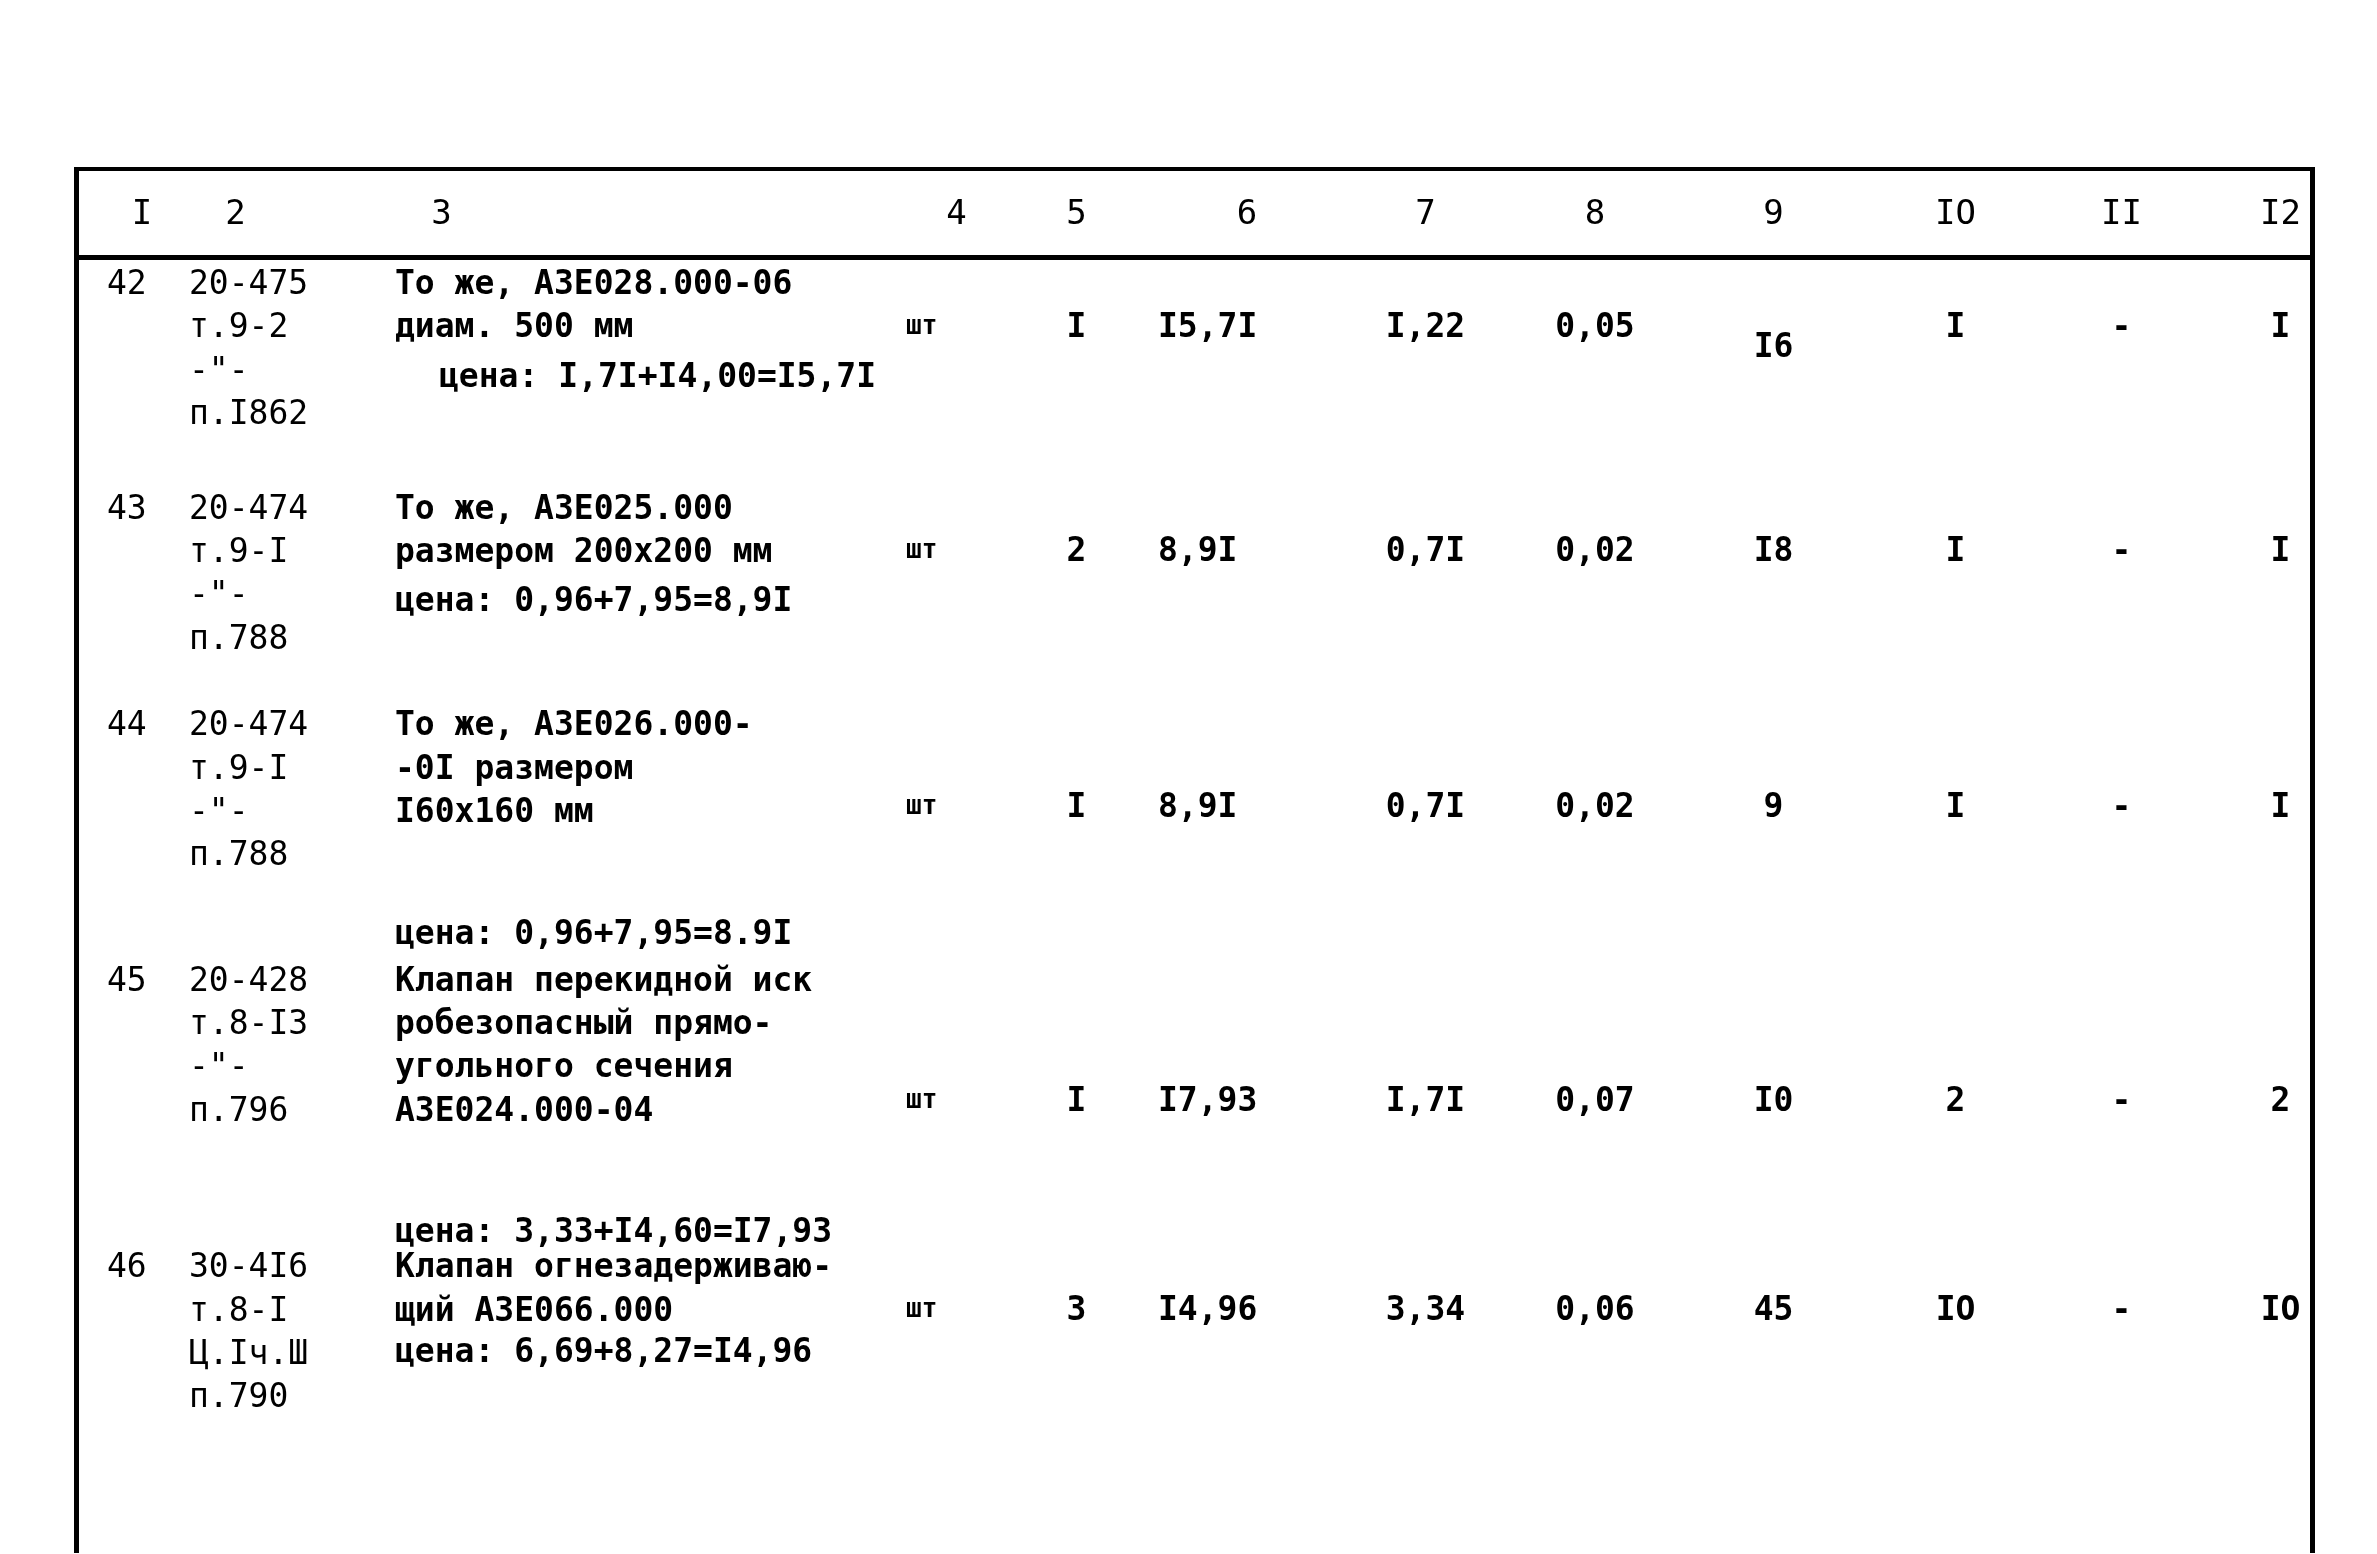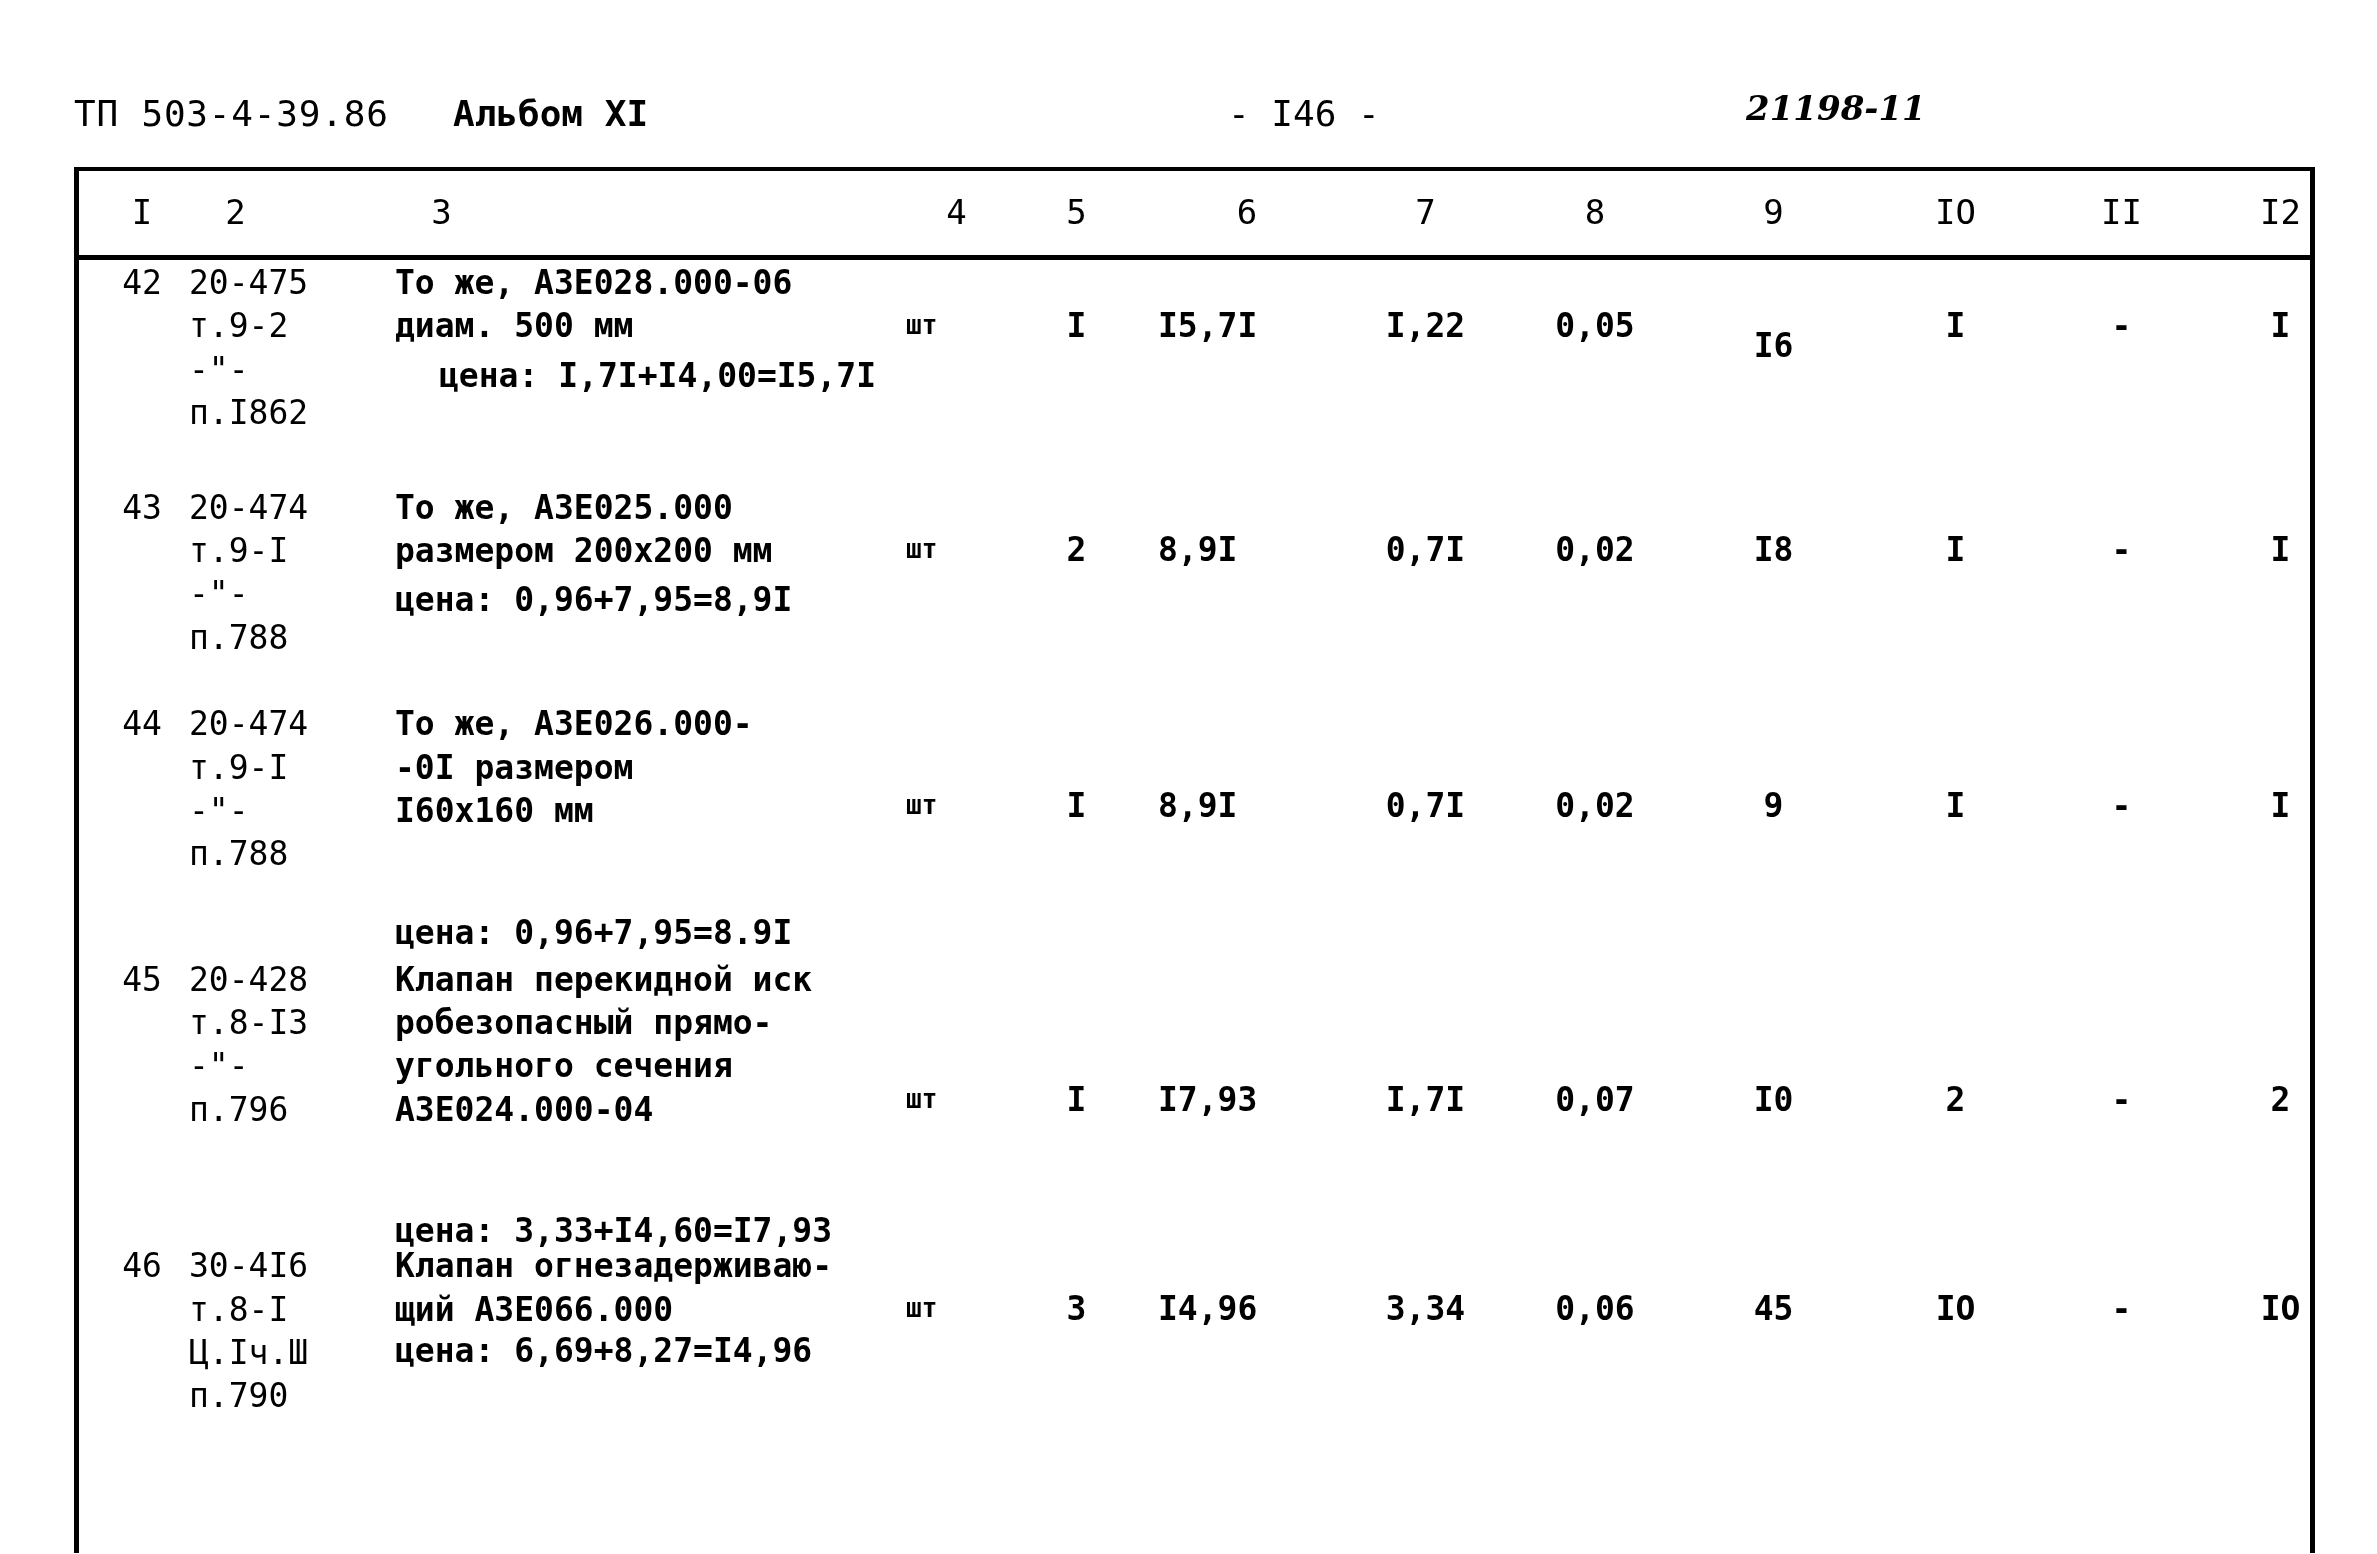--- a/index.html
+++ b/index.html
@@ -120,47 +120,41 @@
   .row {
     position: relative;
     width: 2241px;
   }
   .cell {
     position: absolute;
     font-size: 33px;
     line-height: 43px;
     white-space: pre;
   }
-  .c-num      { left: 33px;   width: 70px;  text-align: center; }
+  .c-num      { left: 33px;   width: 70px;  text-align: left; }
   .c-code     { left: 115px;  width: 182px; text-align: left; }
   .c-desc     { left: 321px;  width: 495px; text-align: left; }
   .c-unit     { left: 832px; width: 101px; text-align: left; font-weight: bold; font-size: 26px;}
   .c-qty      { left: 952px; width: 101px; text-align: center; font-weight: bold;}
   .c-6        { left: 1084px; width: 178px; text-align: left; font-weight: bold;}
   .c-7        { left: 1274px; width: 155px; text-align: center; font-weight: bold;}
   .c-8        { left: 1436px; width: 170px; text-align: center; font-weight: bold;}
   .c-9        { left: 1626px; width: 147px; text-align: center; font-weight: bold;}
   .c-10       { left: 1812px; width: 139px; text-align: center; font-weight: bold;}
   .c-11       { left: 1978px; width: 139px; text-align: center; font-weight: bold;}
   .c-12       { left: 2137px; width: 139px; text-align: center; font-weight: bold;}
 
   .desc-main  { font-weight: bold; }
   .price-line { font-weight: bold; }
 </style>
 </head>
 <body>
 
 <div class="page">
 
-  <div class="header">
-    <div class="hdr-code">ТП 503-4-39.86</div>
-    <div class="hdr-album">Альбом XI</div>
-    <div class="hdr-page">- I46 -</div>
-    <div class="hdr-ref">21198-11</div>
-  </div>
 
   <div class="rule rule-top"></div>
   <div class="colnums" id="colnums">
       <div class="colnum" style="left: 33px; width: 70px;">I</div>
       <div class="colnum" style="left: 115px; width: 93px;">2</div>
       <div class="colnum" style="left: 321px; width: 93px;">3</div>
       <div class="colnum" style="left: 832px; width: 101px;">4</div>
       <div class="colnum" style="left: 952px; width: 101px;">5</div>
       <div class="colnum" style="left: 1084px; width: 178px;">6</div>
       <div class="colnum" style="left: 1274px; width: 155px;">7</div>

